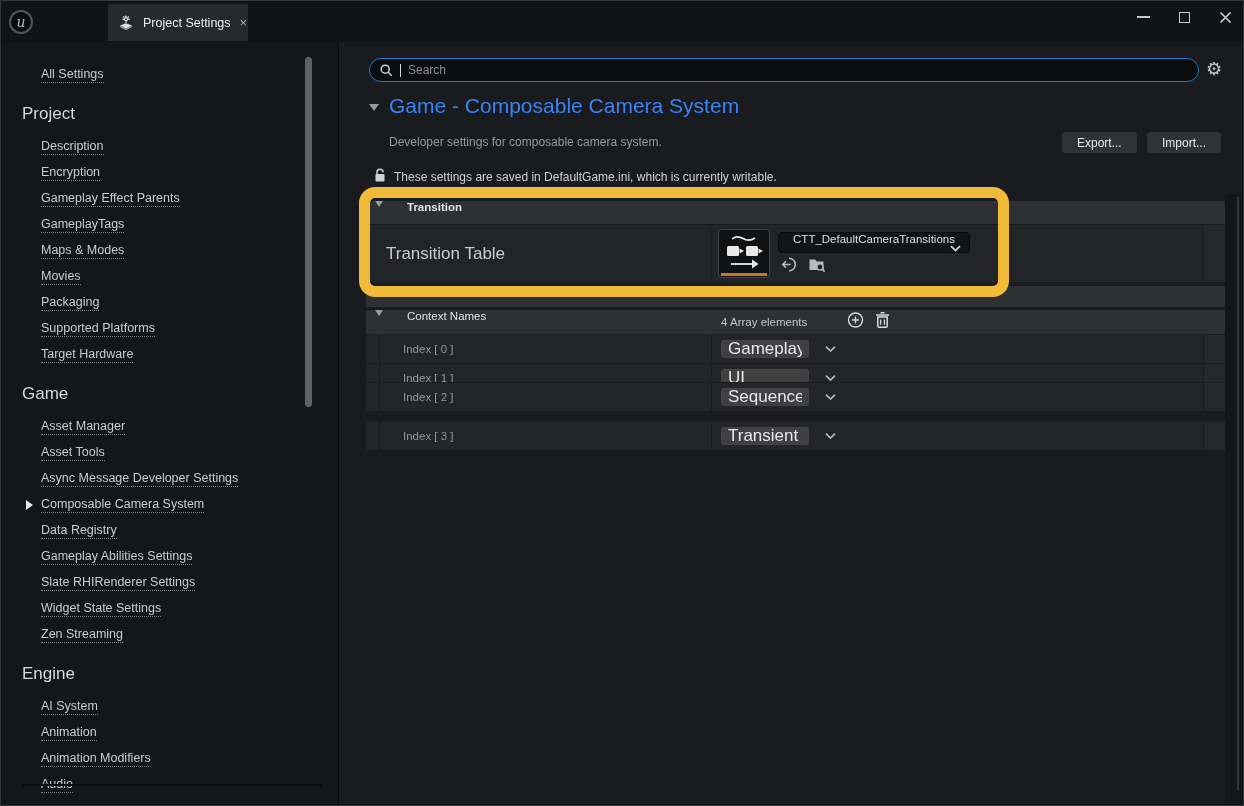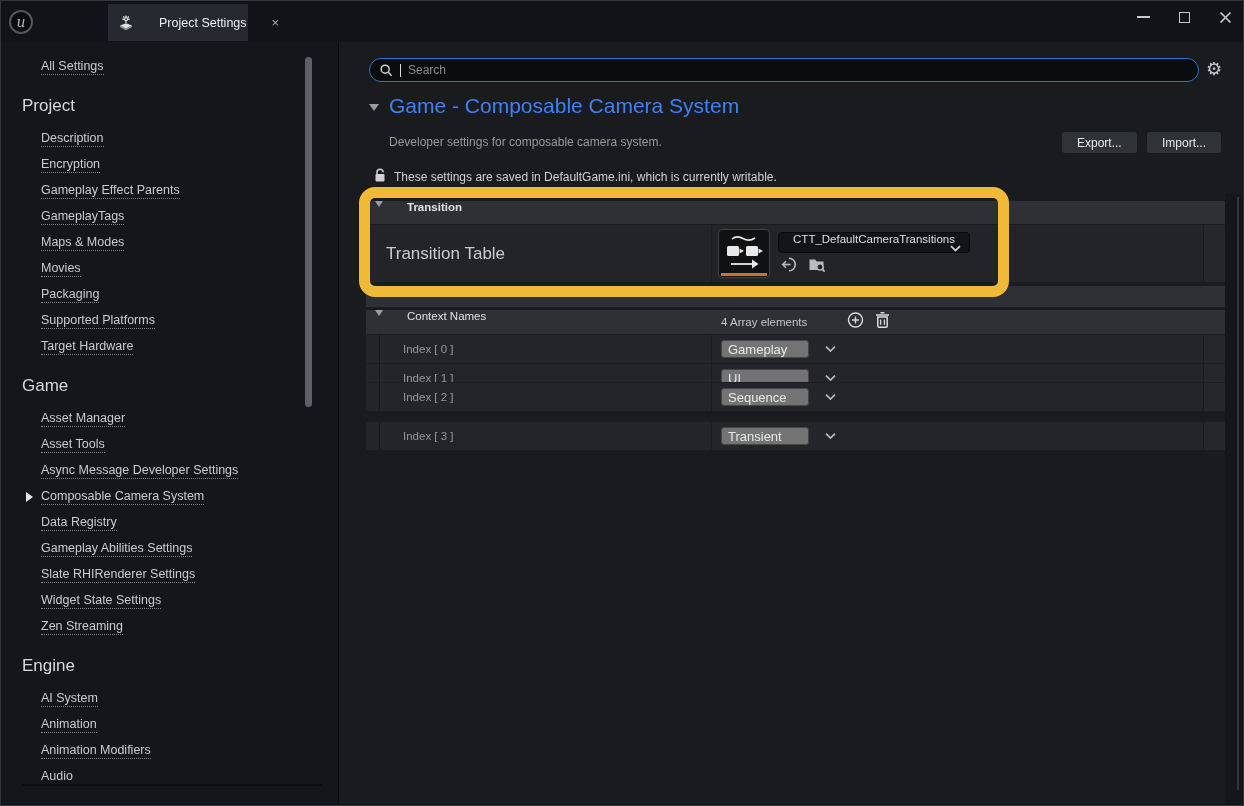--- a/index.html
+++ b/index.html
@@ -5,32 +5,32 @@
   * { margin:0; padding:0; box-sizing:border-box; }
   html,body { width:1244px; height:806px; background:#060708; font-family:"Liberation Sans", sans-serif; overflow:hidden; }
   .window { position:absolute; inset:0; background:#111216; border:1px solid #33363c; }
 
   
   .titlebar { position:absolute; left:1px; right:1px; top:1px; height:40px; background:#121318; }
   .ue-logo { position:absolute; left:7px; top:8px; width:24px; height:24px; border-radius:50%;
              border:2px solid #54565b; background:#0b0c0e; color:#b8babe; display:flex; align-items:center;
              justify-content:center; font-family:"DejaVu Serif", serif; font-style:italic; font-size:14px; }
   .tab { position:absolute; left:106px; top:2px; width:140px; height:37px; background:#26292f;
-         display:flex; align-items:center; gap:25px; padding:0 10px; }
+         display:flex; align-items:center; gap:9px; padding:0 10px; }
   .tab-icon { width:16px; height:16px; flex:0 0 auto; }
   .tab-title { font-size:12.5px; color:#eceff1; white-space:nowrap; }
   .tab-close { margin-left:auto; color:#a9acb0; font-size:13px; line-height:1; cursor:pointer; }
   .win-controls { position:absolute; right:10px; top:0; height:30px; display:flex; gap:27px; align-items:center; }
   .wc { width:14px; height:14px; display:flex; align-items:center; justify-content:center; }
   .wc-min { width:13px; height:2px; background:#c6c8cb; }
   .wc-max { width:11px; height:11px; border:1.5px solid #c6c8cb; }
 
   
   .sidebar { position:absolute; left:1px; top:41px; width:337px; bottom:1px; background:#15161b;
-             border-right:1px solid #08090b; padding-top:12px; }
+             border-right:1px solid #08090b; padding-top:20px; }
   .side-item { position:relative; margin-left:39px; height:26px; display:flex; align-items:center; }
   .side-link { color:#c9cbce; font-size:12.5px; border-bottom:1px dotted #808287; padding-bottom:1px; cursor:pointer; white-space:nowrap; }
   .side-header { margin:12px 0 6px 20px; font-size:17px; line-height:28px; color:#d6d8da; font-weight:400; }
   .sel-arrow { position:absolute; left:-15px; top:8px; width:0; height:0;
                border-left:7px solid #e4e6e8; border-top:5px solid transparent; border-bottom:5px solid transparent; }
   .side-scroll { position:absolute; left:303px; top:15px; width:7px; height:350px; background:#5d6066; border-radius:4px; }
   .side-bottomline { position:absolute; left:20px; right:16px; bottom:18px; height:2px; background:#0b0c0e; }
 
   
   .main { position:absolute; left:338px; top:41px; right:1px; bottom:1px; background:#1a1b1f; }
@@ -66,21 +66,21 @@
   .r-context-header { top:268px; height:24px; background:#2e3034; }
   .arr-row { height:29px; background:#242529; border-top:1px solid #1d1e22; }
   .r-arr0 { top:292px; } .r-arr1 { top:321px; } .r-arr2 { top:340px; } .r-arr3 { top:379px; }
 
   .col-div { position:absolute; left:345px; top:0; bottom:0; width:1px; background:#1b1c20; }
   .right-cell { position:absolute; right:0; top:0; bottom:0; width:22px; background:#26272b; border-left:1px solid #1a1b1f; }
   .prop-label { position:absolute; left:20px; top:50%; transform:translateY(-50%); font-size:17px; color:#c9cbce; }
   .indent-line { position:absolute; left:13px; top:0; bottom:0; width:1px; background:#18191d; }
   .idx-label { position:absolute; left:37px; top:50%; transform:translateY(-50%); font-size:11.5px; color:#95979a; }
   .arr-input { position:absolute; left:355px; top:50%; transform:translateY(-50%); width:88px; height:18px;
-               background:#737373; border:1px solid #43454a; border-radius:3px; color:#e6e8ea; font-size:13px;
+               background:#404040; border:1px solid #43454a; border-radius:3px; color:#e6e8ea; font-size:17px;
                padding:0 6px; font-family:"Liberation Sans", sans-serif; outline:none; }
   .arr-chevron { position:absolute; left:459px; top:50%; transform:translateY(-50%); }
 
   .cnt-label { position:absolute; left:355px; top:50%; transform:translateY(-50%); font-size:11.5px; color:#c4c6c9; }
   .hdr-icon { position:absolute; top:50%; transform:translateY(-50%); cursor:pointer; }
   .ic-plus { left:481px; } .ic-trash { left:509px; }
 
   .thumb { position:absolute; left:352px; top:4px; width:52px; height:49px; background:#101113;
            border:1px solid #3f4247; border-radius:4px; }
   .thumb-accent { position:absolute; left:2px; right:2px; bottom:1px; height:3px; background:#c8762a; }

